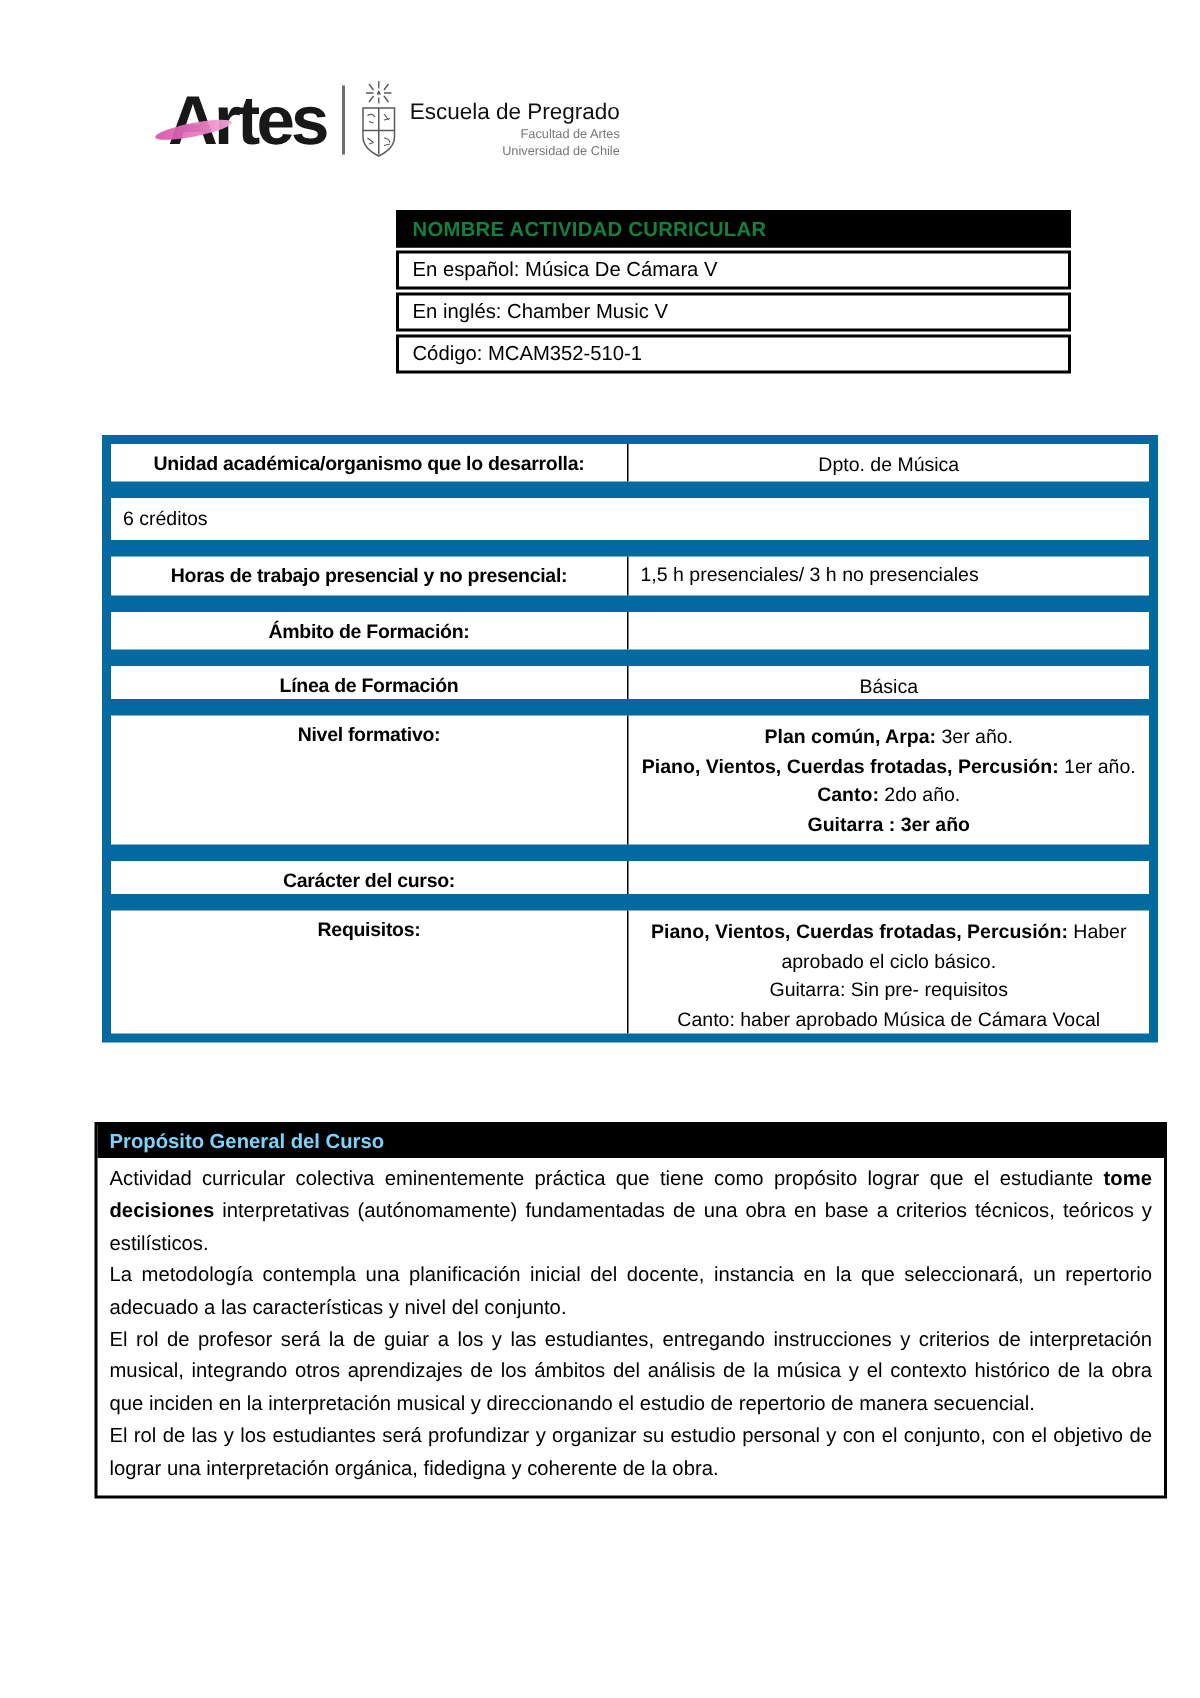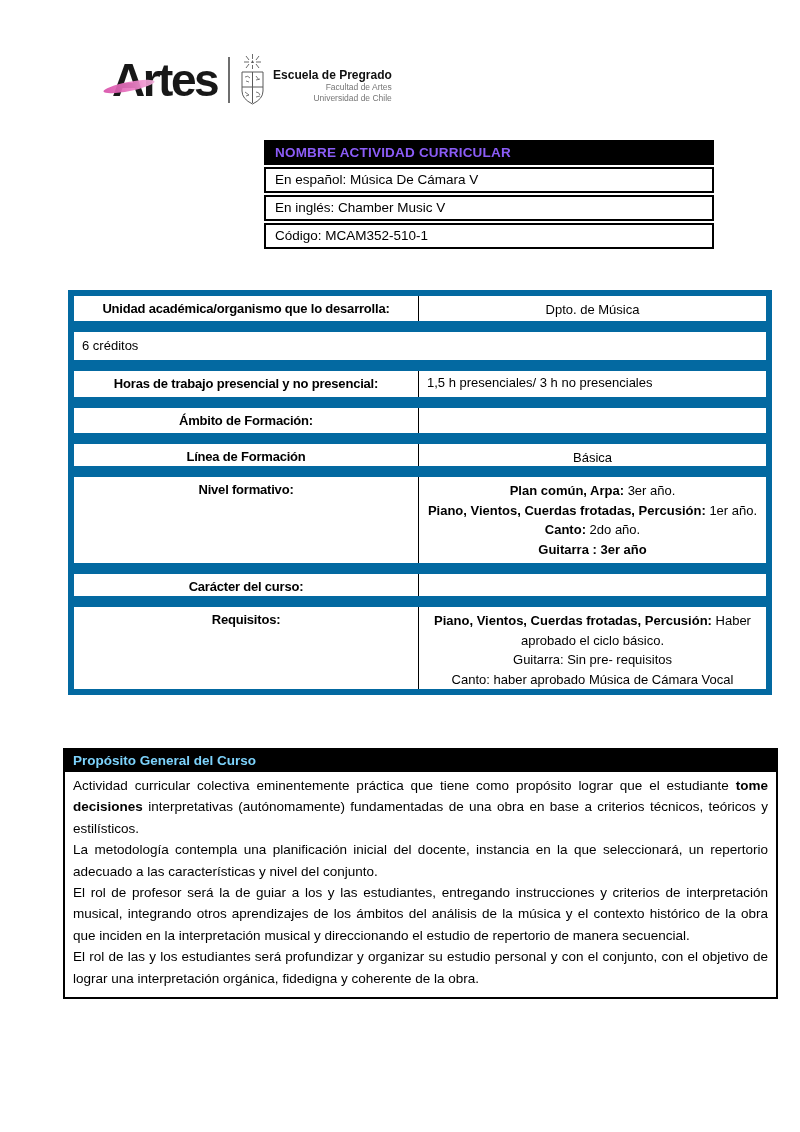--- a/index.html
+++ b/index.html
@@ -14,27 +14,27 @@
   .wordmark{font-size:46px;font-weight:bold;letter-spacing:-2.5px;color:#181818;}
   .swoosh{
     position:absolute;left:-9px;top:25px;width:52px;height:9px;
     background:linear-gradient(90deg,#d8遍0,#d84fa9 0%,#ea7cc4 60%,#f3b1dc 100%);
     background:linear-gradient(90deg,#d84fa9 0%,#ea7cc4 60%,#f3b1dc 100%);
     border-radius:50%;transform:rotate(-11deg);opacity:.92;
   }
   .logo-divider{width:2px;height:46px;background:#6e6e6e;margin:0 9px 0 11px;}
   .crest{margin-right:7px;}
   .org-text{display:flex;flex-direction:column;justify-content:center;padding-top:12px;}
-  .org-school{font-size:12px;font-weight:bold;color:#101010;line-height:1.2;}
+  .org-school{font-size:15px;font-weight:normal;color:#101010;line-height:1.2;}
   .org-sub{font-size:8.5px;color:#767676;line-height:1.3;text-align:right;}
 
   
   .title-table{position:absolute;left:264px;top:140px;width:450px;box-sizing:border-box;}
   .tt-header{
-    box-sizing:border-box;background:#000;color:#8b5cf6;font-weight:bold;
+    box-sizing:border-box;background:#000;color:#15803d;font-weight:bold;
     font-size:13.5px;padding:3px 9px;border:2px solid #000;letter-spacing:.2px;
   }
   .tt-row{
     box-sizing:border-box;border:2px solid #000;margin-top:2px;
     padding:2px 9px;font-size:13.5px;line-height:18px;
   }
 
   
   .info-table{position:absolute;left:68px;top:291px;width:704px;}
   .it-row{display:flex;border:6px solid #0369a1;margin-top:-1px;box-sizing:border-box;text-align:center;}

